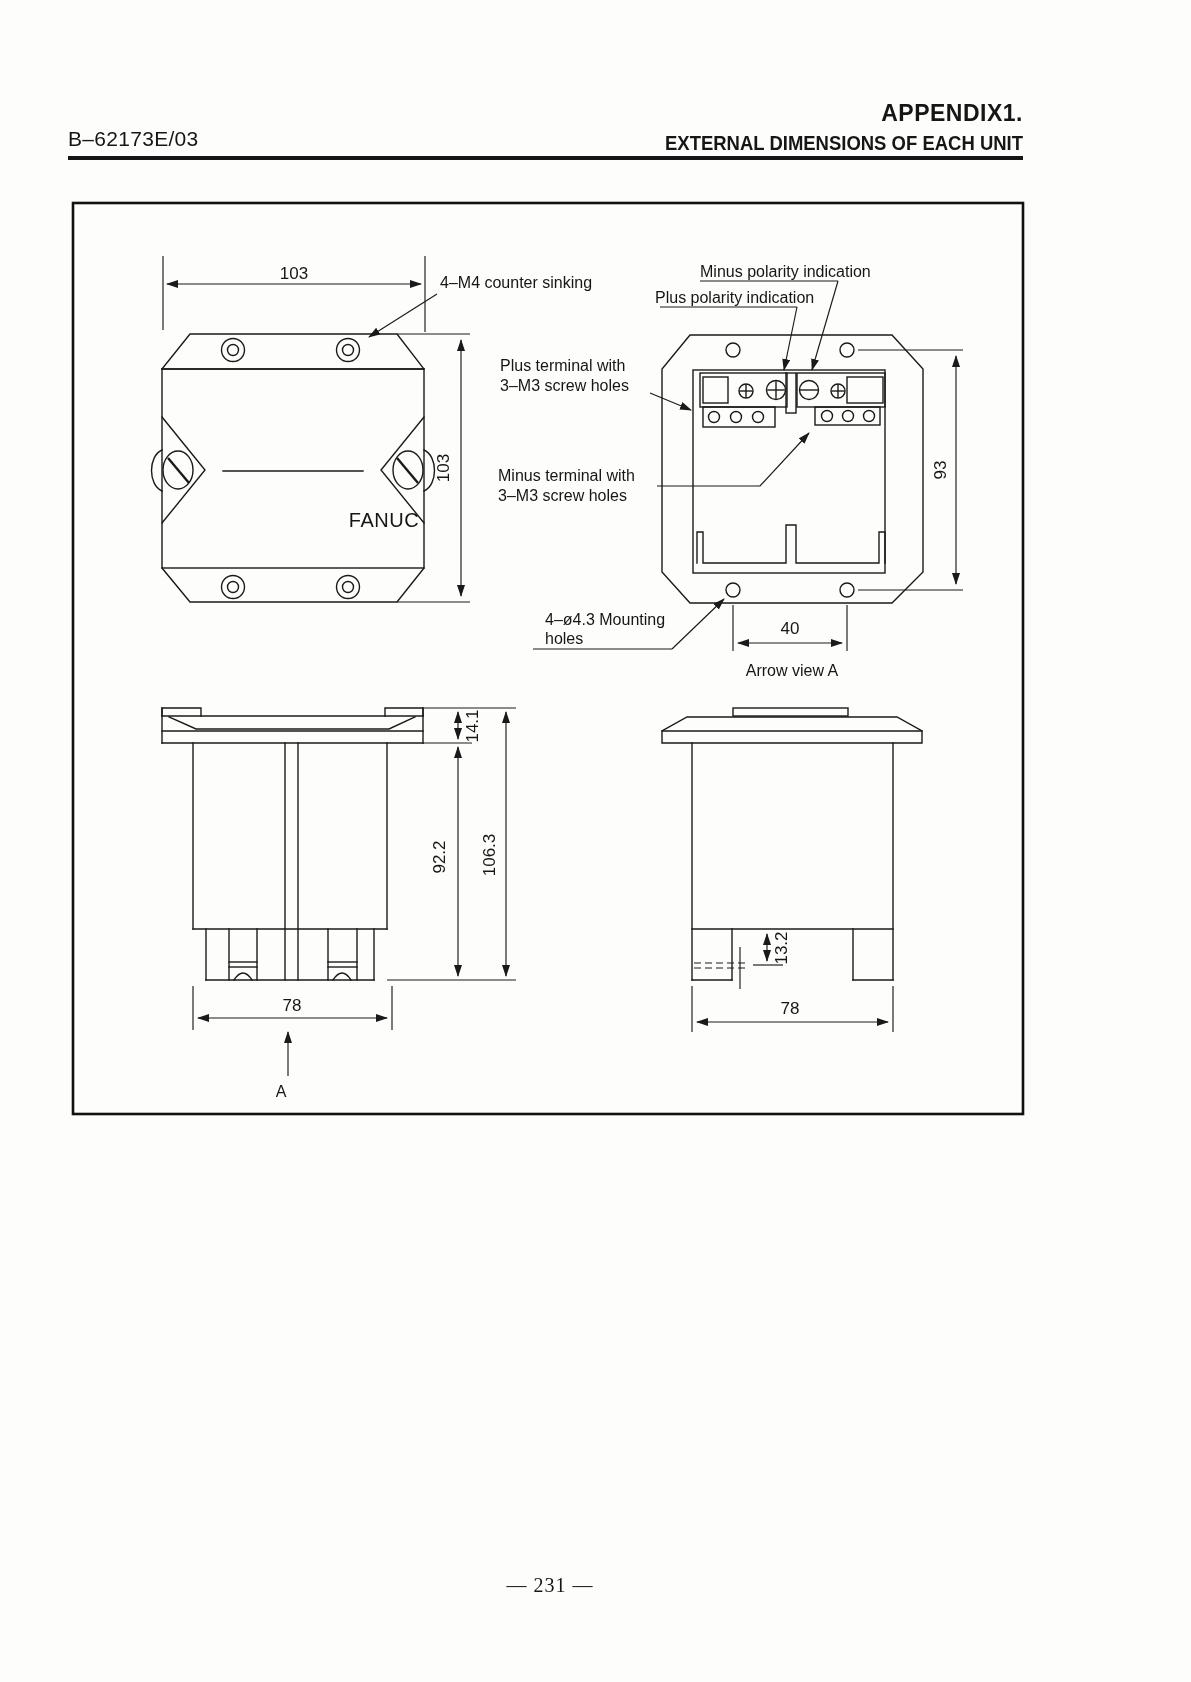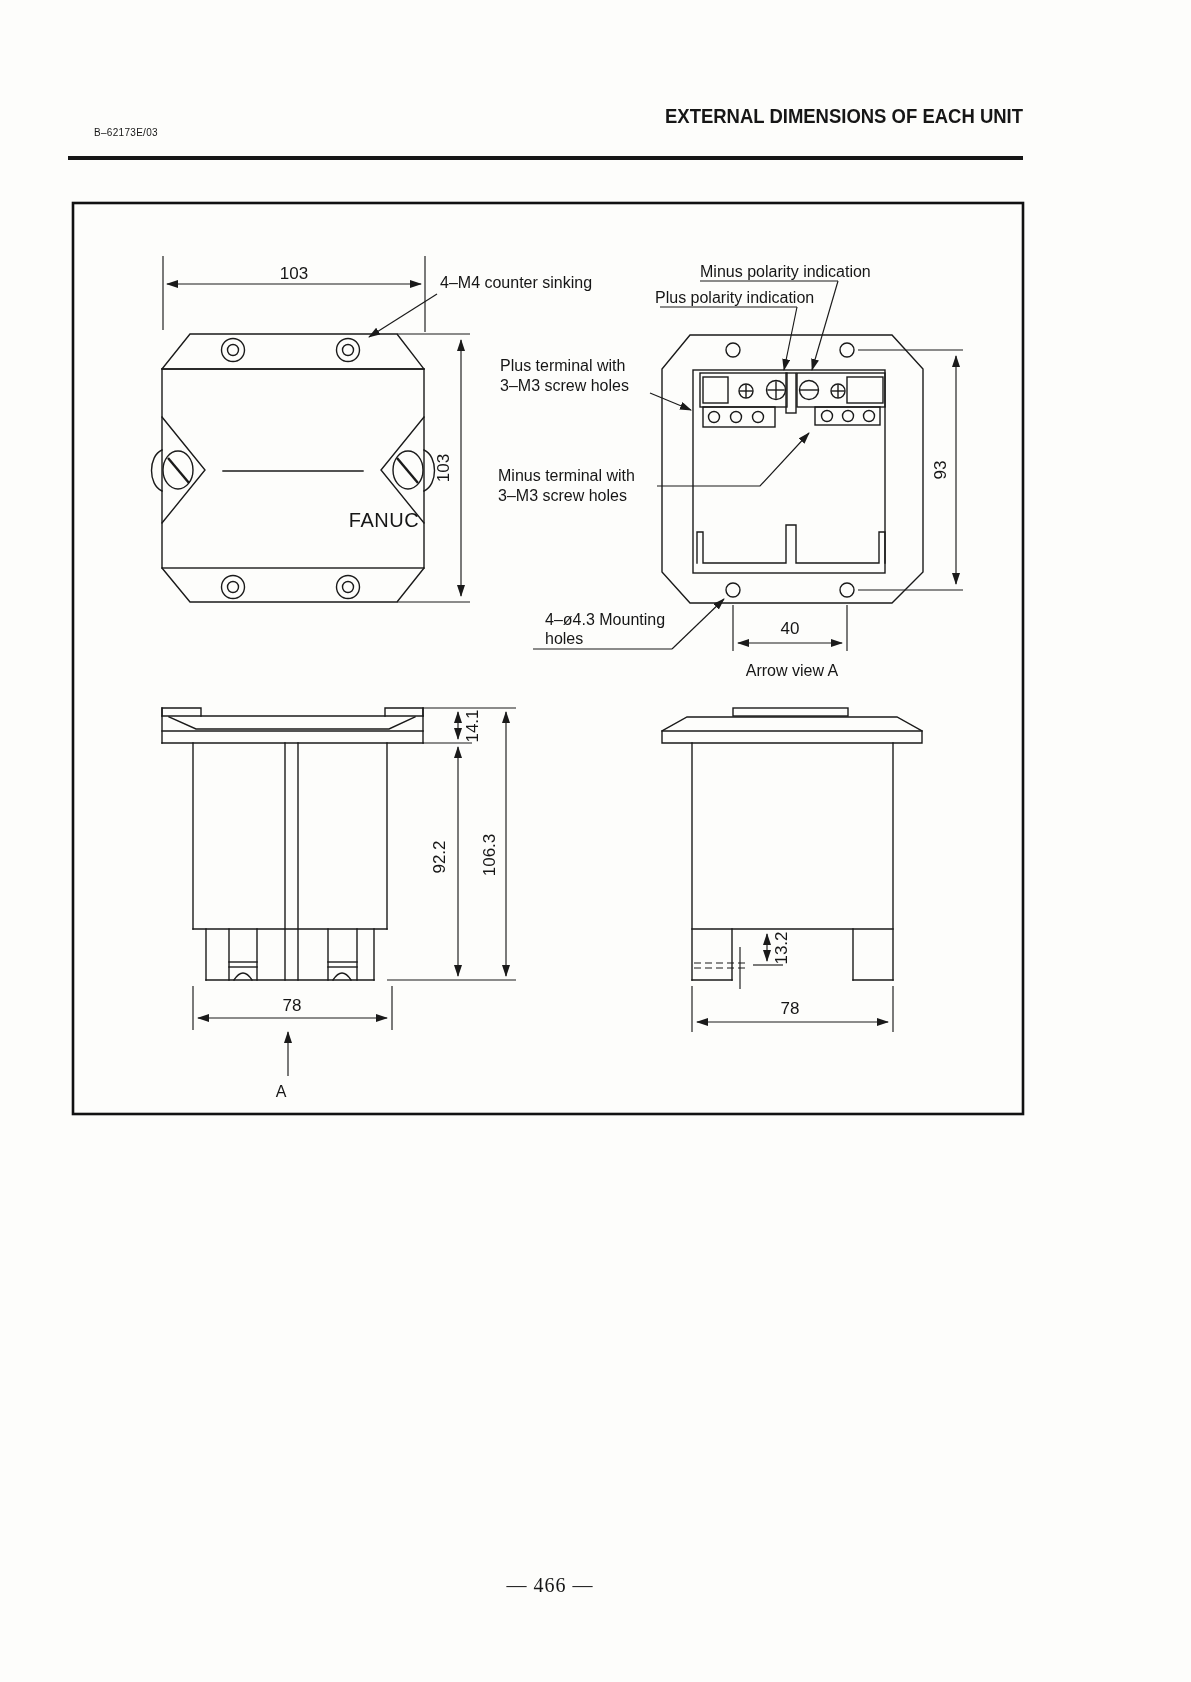--- a/index.html
+++ b/index.html
@@ -1,18 +1,18 @@
 <!DOCTYPE html>
 <html><head>
 <meta charset="utf-8">
 <style>
   html,body{margin:0;padding:0;background:#e8e8e8;}
   .page{position:relative;width:1191px;height:1682px;background:#fdfdfb;margin:0 auto;
         font-family:"Liberation Sans",sans-serif;color:#161616;overflow:hidden;}
-  .doc-number{position:absolute;left:68px;top:127px;font-size:10px;letter-spacing:.3px;margin-left:26px;}
+  .doc-number{position:absolute;left:68px;top:127px;font-size:21px;letter-spacing:.3px;}
   .hdr-right{position:absolute;left:560px;top:100px;width:463px;text-align:right;}
   .hdr-line1{font-size:23px;font-weight:600;letter-spacing:.5px;}
   .hdr-line2{font-size:21px;font-weight:600;margin-top:4px;transform:scaleX(.88);transform-origin:right center;white-space:nowrap;}
   .hdr-rule{position:absolute;left:68px;top:156px;width:955px;height:4px;background:#161616;}
   .fig-svg{position:absolute;left:0;top:0;}
   .caption{position:absolute;left:293px;top:1146px;font-size:16.5px;font-weight:bold;white-space:pre;}
   .page-num{position:absolute;left:440px;top:1574px;width:220px;text-align:center;
             font-family:"Liberation Serif",serif;font-size:20px;letter-spacing:1px;}
   svg .ln{stroke:#1a1a1a;stroke-width:1.4;fill:none;stroke-linecap:square;stroke-linejoin:miter;}
   svg .dim{stroke:#1a1a1a;stroke-width:1.15;fill:none;stroke-linecap:butt;}
@@ -22,20 +22,21 @@
   svg .dimtxt{font-size:17px;}
   svg .brand{font-size:20px;letter-spacing:.5px;}
 </style>
 </head>
 <body>
 
 <div class="page">
 
   <div class="doc-number">B–62173E/03</div>
   <div class="hdr-right">
+    <div class="hdr-line1">APPENDIX1.</div>
     <div class="hdr-line2">EXTERNAL DIMENSIONS OF EACH UNIT</div>
   </div>
   <div class="hdr-rule"></div>
 
   <svg class="fig-svg" width="1191" height="1682" viewBox="0 0 1191 1682">
     <defs>
       <marker id="arr" markerWidth="14" markerHeight="10" refX="11" refY="4" orient="auto-start-reverse" markerUnits="userSpaceOnUse">
         <path d="M0,0 L12,4 L0,8 Z" fill="#1a1a1a"></path>
       </marker>
     </defs>
@@ -226,14 +227,14 @@
       <line class="dim" x1="767" y1="934" x2="767" y2="961" marker-start="url(#arr)" marker-end="url(#arr)"></line>
       <text class="dimtxt" x="787" y="948" text-anchor="middle" transform="rotate(-90 787 948)">13.2</text>
 
       <line class="dim" x1="692" y1="986" x2="692" y2="1032"></line>
       <line class="dim" x1="893" y1="986" x2="893" y2="1032"></line>
       <line class="dim" x1="697" y1="1022" x2="888" y2="1022" marker-start="url(#arr)" marker-end="url(#arr)"></line>
       <text class="dimtxt" x="790" y="1014" text-anchor="middle">78</text>
     </g>
   </svg>
 
-  <div class="page-num">— 466 —</div>
+  <div class="page-num">— 231 —</div>
 </div>
 
 </body></html>

